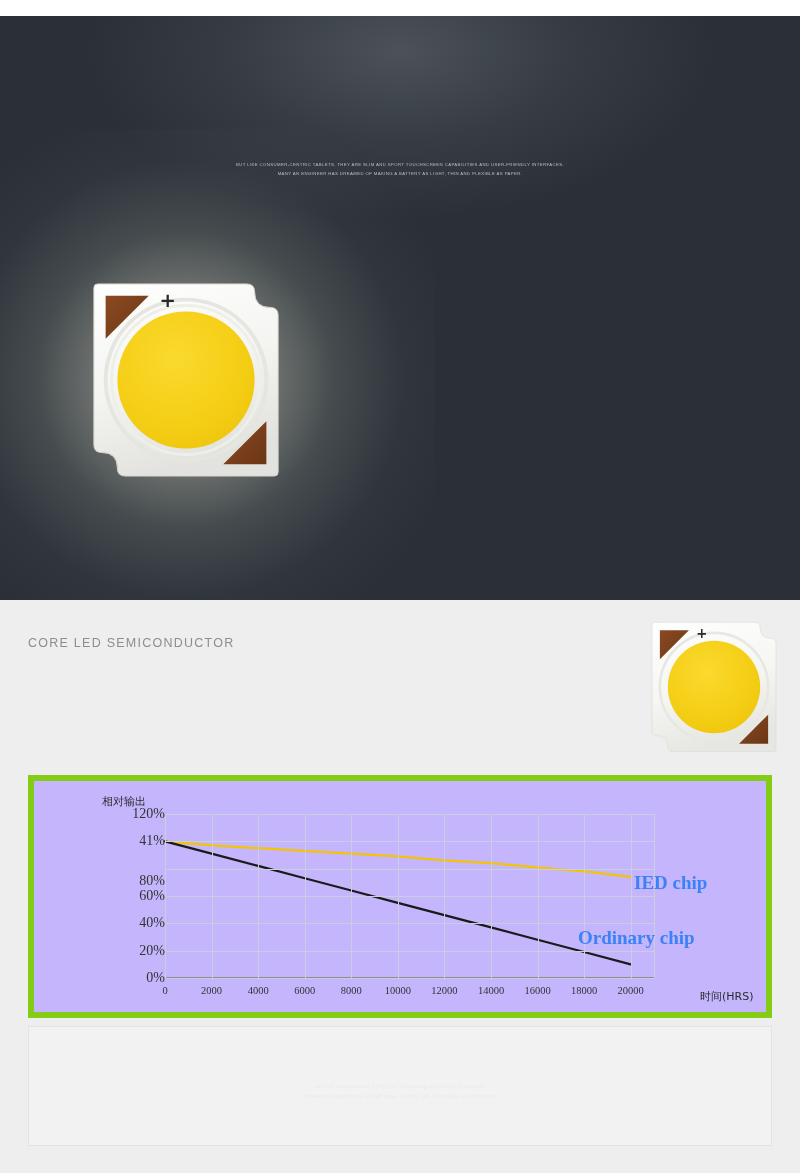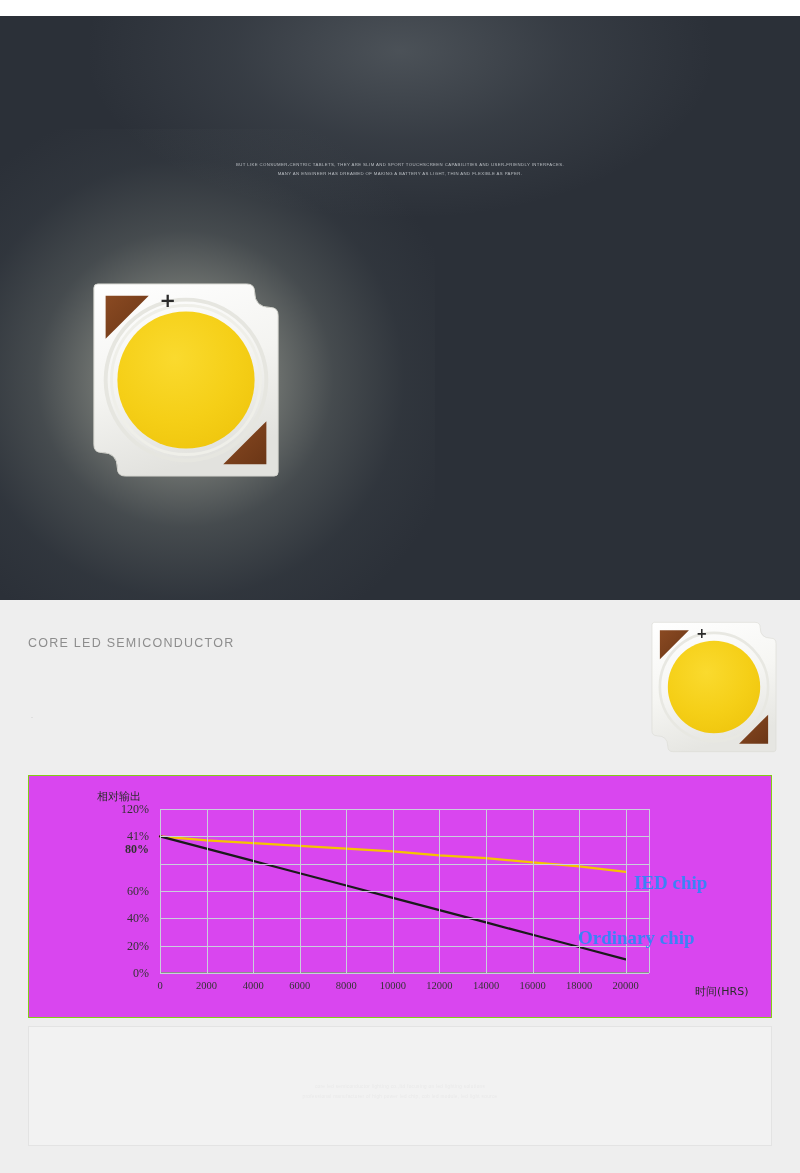--- a/index.html
+++ b/index.html
@@ -68,37 +68,37 @@
     letter-spacing:1.25px;
   }
   .tiny-mark{
     position:absolute;left:31px;top:714px;
     font-size:6px;color:#c9c9c9;letter-spacing:.4px;
   }
 
   
   .chart-card{
     position:absolute;left:28px;top:775px;width:744px;height:243px;
-    background:#d946ef;
-    border:1px solid #84cc16;
+    background:#c4b5fd;
+    border:6px solid #84cc16;
     box-sizing:border-box;
   }
   .plot{
     position:absolute;left:131px;top:33px;width:489px;height:164px;
   }
   .grid-v,.grid-h{position:absolute;background:#c9cfdb;}
   .grid-v{width:1px;top:0;height:100%;}
   .grid-h{height:1px;left:0;width:100%;}
   .axis-y{position:absolute;left:0;top:0;width:1px;height:100%;background:#8d8d8d;}
   .axis-x{position:absolute;left:0;bottom:0;width:100%;height:1px;background:#8d8d8d;}
 
   .ylab{
-    position:absolute;right:100%;margin-right:11px;
+    position:absolute;right:100%;margin-right:0;
     transform:translateY(-50%);
-    font-size:12px;color:#333;white-space:nowrap;
+    font-size:14px;color:#333;white-space:nowrap;
     font-family:"Liberation Serif",serif;
   }
   .xlab{
     position:absolute;top:100%;margin-top:7px;
     transform:translateX(-50%);
     font-size:10.5px;color:#333;white-space:nowrap;
     font-family:"Liberation Serif",serif;
   }
   .y-axis-title{
     position:absolute;left:68px;top:13px;
@@ -249,21 +249,21 @@
       <div class="grid-v" style="left: 489px;"></div>
       <div class="grid-h" style="top: 164px;"></div>
       <div class="ylab" style="top: 164px;">0%</div>
       <div class="grid-h" style="top: 136.667px;"></div>
       <div class="ylab" style="top: 136.667px;">20%</div>
       <div class="grid-h" style="top: 109.333px;"></div>
       <div class="ylab" style="top: 109.333px;">40%</div>
       <div class="grid-h" style="top: 82px;"></div>
       <div class="ylab" style="top: 82px;">60%</div>
       <div class="grid-h" style="top: 54.6667px;"></div>
-      <div class="ylab" style="top: 40px; font-weight: bold;">80%</div>
+      <div class="ylab" style="top: 67px;">80%</div>
       <div class="grid-h" style="top: 27.3333px;"></div>
       <div class="ylab" style="top: 27.3333px;">41%</div>
       <div class="grid-h" style="top: 0px;"></div>
       <div class="ylab" style="top: 0px;">120%</div>
     </div>
 </div>
 
 <div class="legend-lbl legend-ied">IED chip</div>
 <div class="legend-lbl legend-ord">Ordinary chip</div>
 

